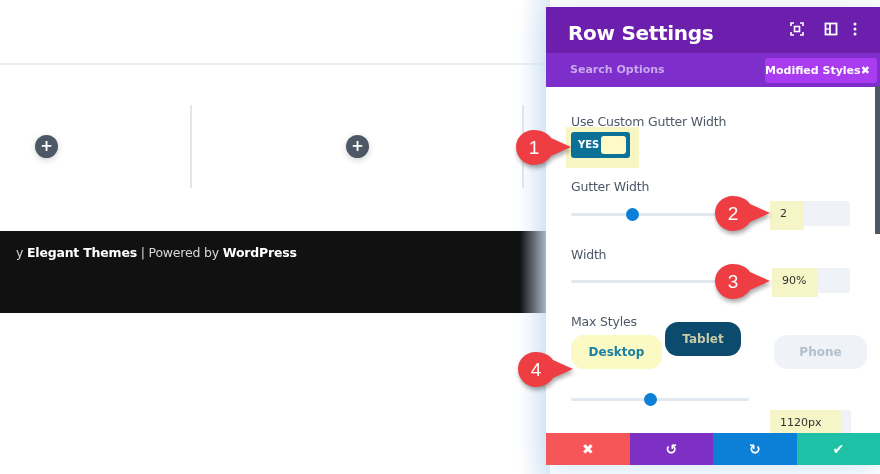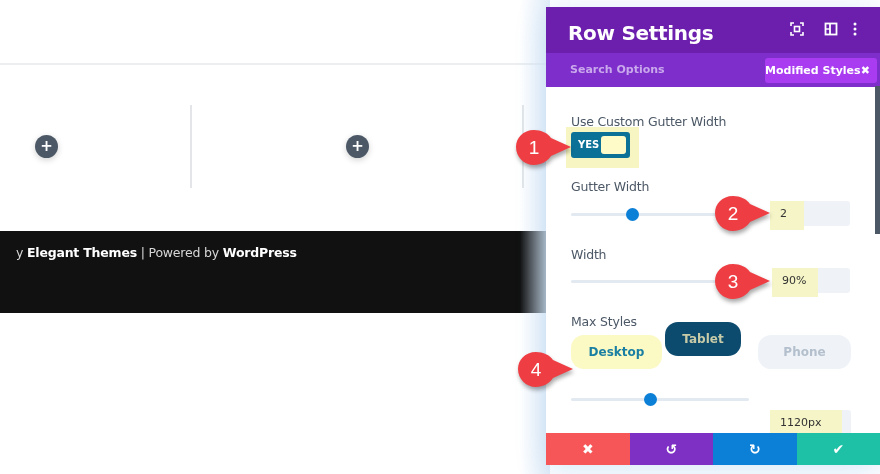--- a/index.html
+++ b/index.html
@@ -129,21 +129,21 @@
       <div class="num-input" style="left:226px; top:181px; width:78px;">
         <div class="hl" style="width:46px;"></div>
         <span class="val">90%</span>
       </div>
 
       <div class="label" style="top:227px;">Max Styles</div>
     </div>
 
     <div class="device-tab" style="left:25px; width:91px; top:328px; background:#fbf9c4; color:#1a7fa2;">Desktop</div>
     <div class="device-tab" style="left:119px; width:76px; top:315px; background:#0c4a6e; color:#c8cba8;">Tablet</div>
-    <div class="device-tab" style="left:212px; width:93px; top:328px; color:#b3bfcc;">Phone</div>
+    <div class="device-tab" style="left:228px; width:93px; top:328px; color:#b3bfcc;">Phone</div>
 
     <div class="slider-track" style="left:25px; top:391px; width:178px;"></div>
     <div class="slider-thumb" style="left:98px; top:386px;"></div>
     <div class="num-input" style="left:224px; top:379px; width:81px;margin-top:24px;">
       <div class="hl" style="width:72px; height:27px;"></div>
       <span class="val">1120px</span>
     </div>
 
     <div class="panel-footer">
       <div class="footer-btn" style="background:#f75658;">

